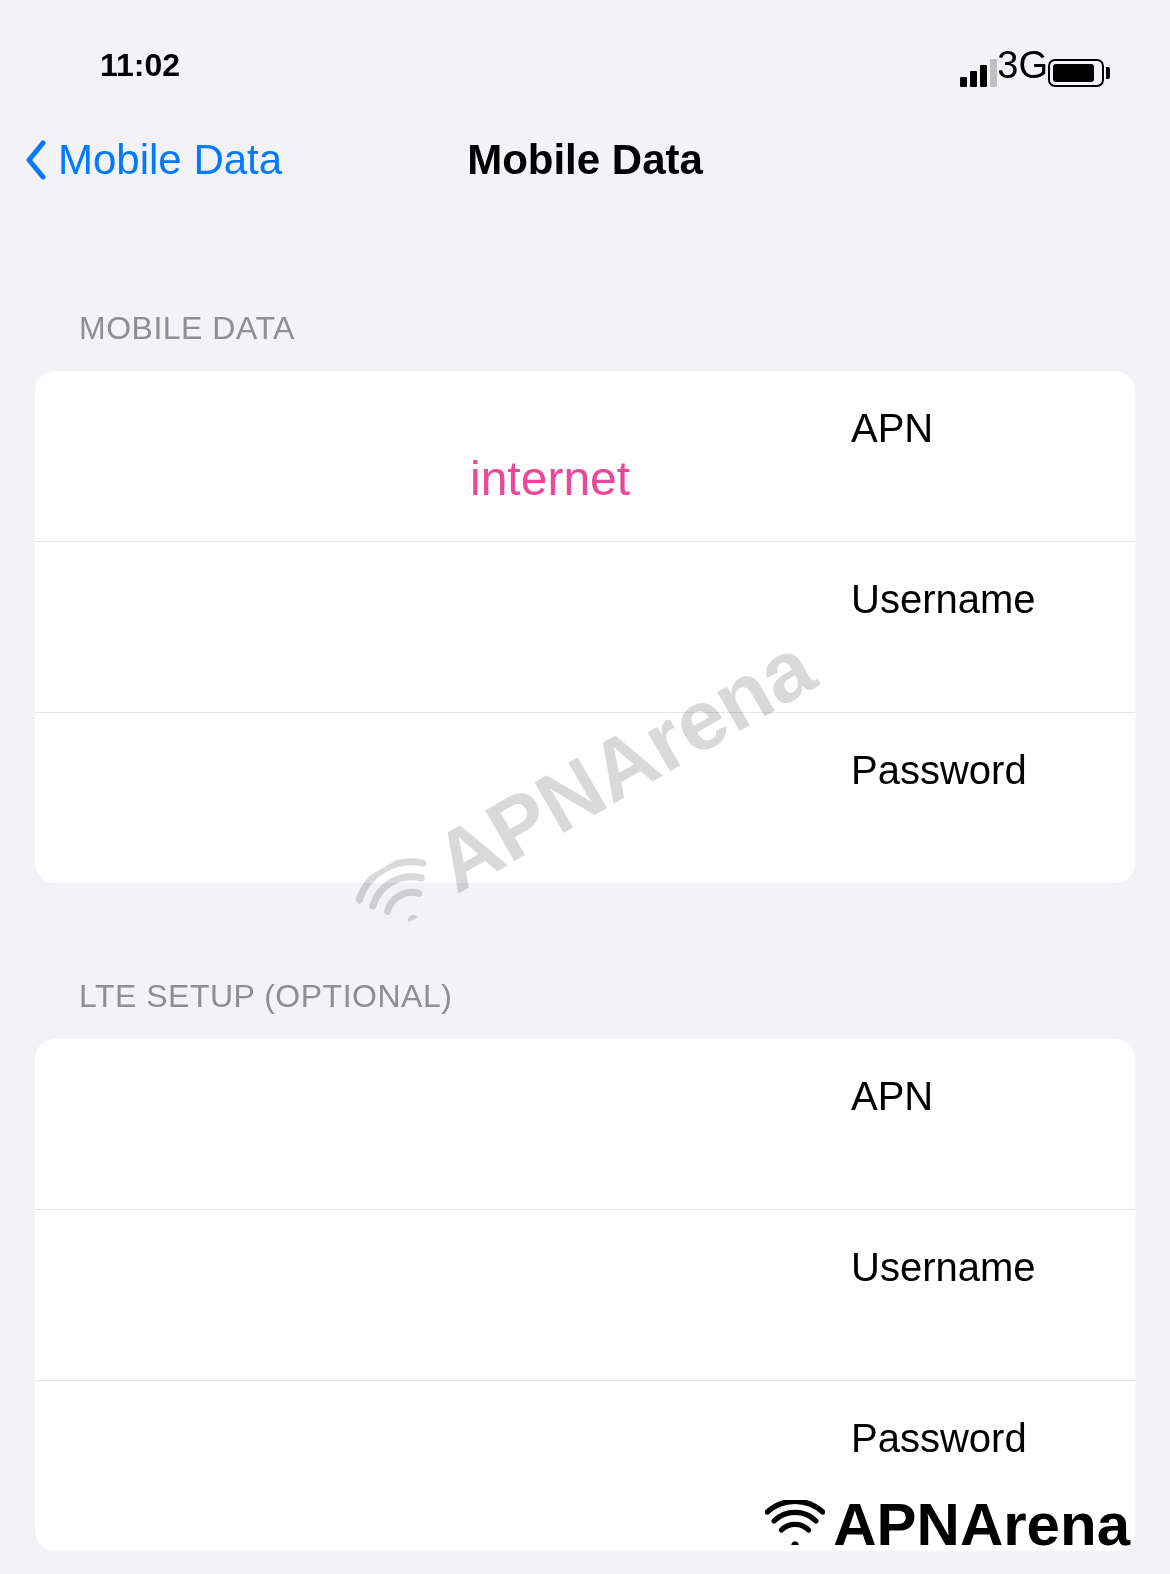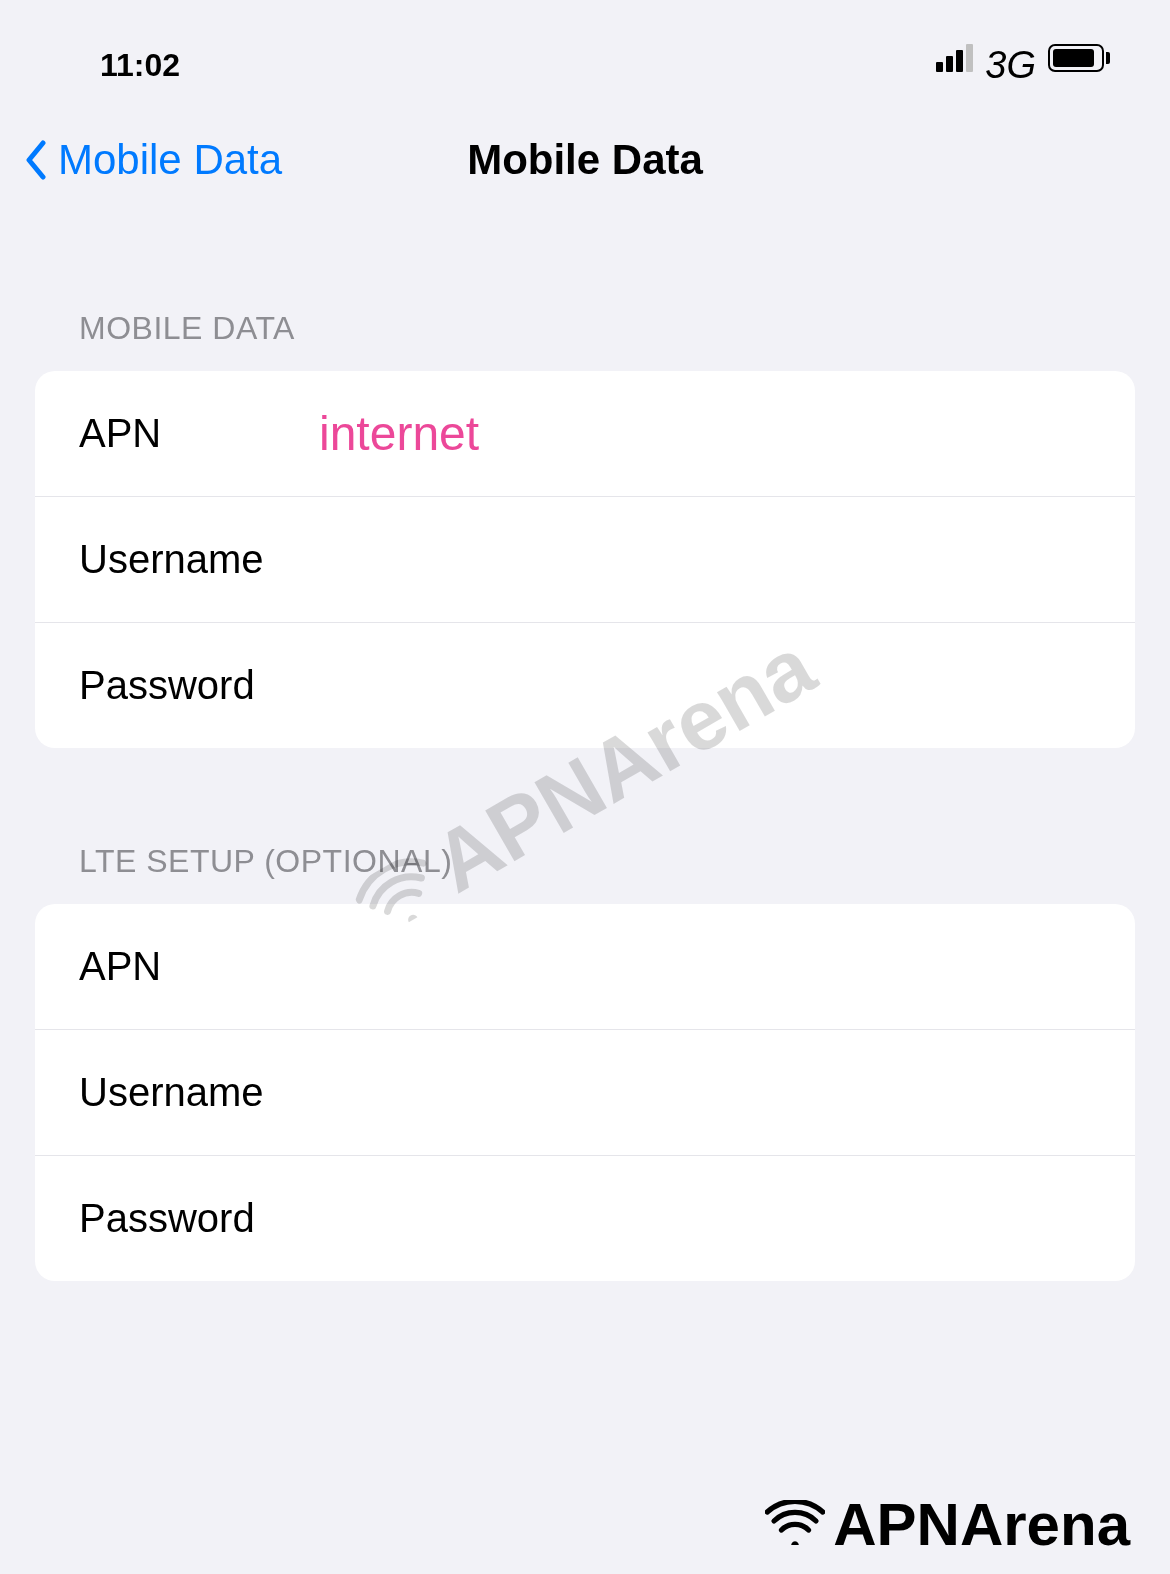--- a/index.html
+++ b/index.html
@@ -26,23 +26,21 @@
     }
     
     .status-time {
       font-size: 32px;
       font-weight: 600;
       color: #000;
     }
     
     .status-right {
       display: flex;
-      align-items: flex-start;
-      gap: 12px;
-      font-style: italic;
+      align-items: flex-end;
     }
     
     .signal-bars {
       display: flex;
       align-items: flex-end;
       gap: 3px;
       height: 28px;
     }
     
     .signal-bar {
@@ -155,24 +153,25 @@
     }
     
     .section-body {
       background-color: #ffffff;
       border-radius: 20px;
       overflow: hidden;
     }
     
     .form-row {
       display: flex;
-      align-items: center;
+      align-items: flex-end;
       padding: 35px 44px;
       min-height: 120px;
       border-bottom: 1px solid #e5e5ea;
+      flex-direction: column;
     }
     
     .form-row:last-child {
       border-bottom: none;
     }
     
     .form-label {
       font-size: 40px;
       color: #000;
       width: 240px;

